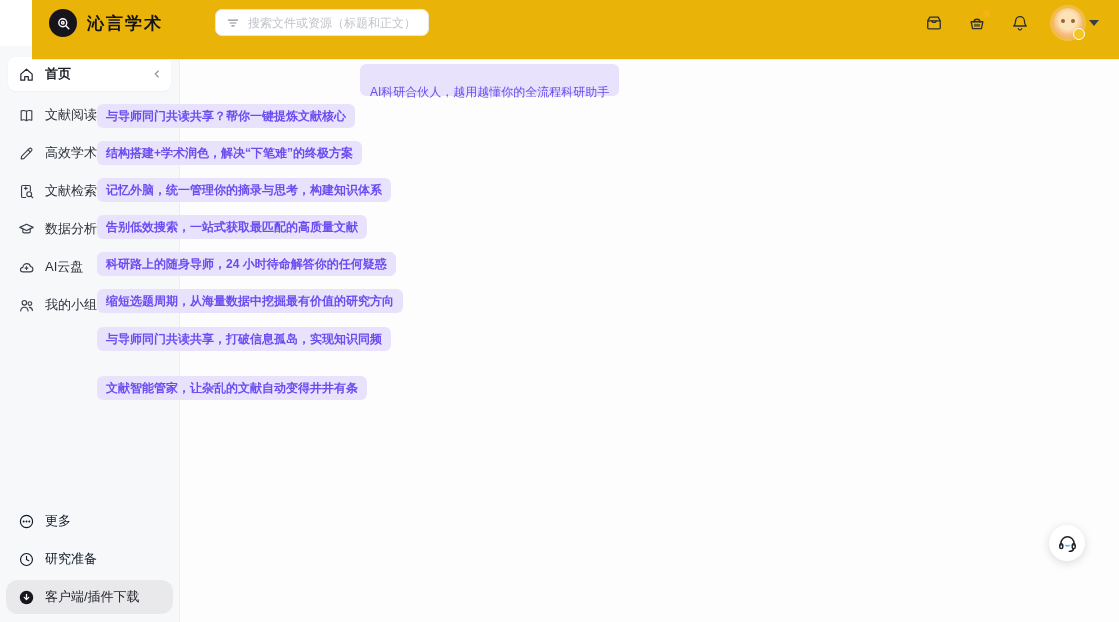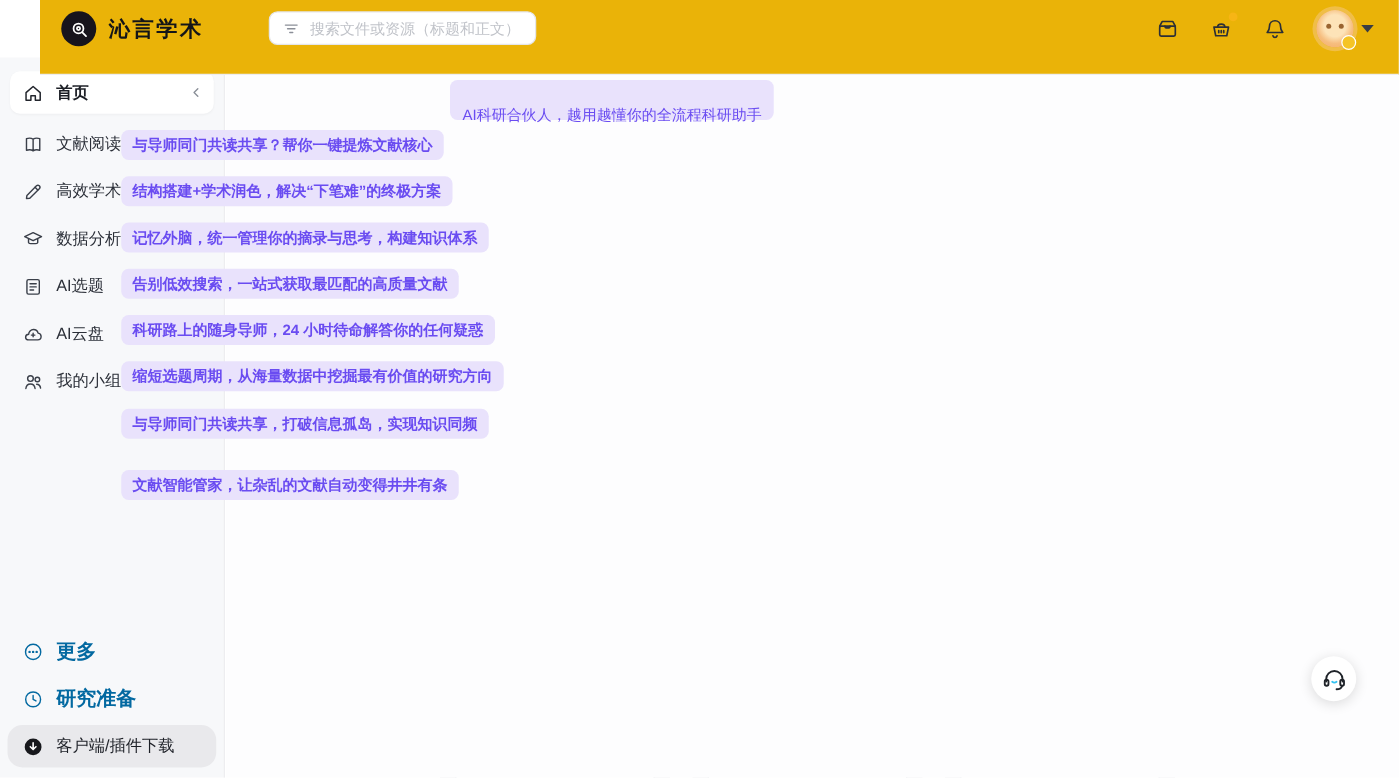--- a/index.html
+++ b/index.html
@@ -37,22 +37,22 @@
     border-right:1px solid #ededf0; z-index:10; }
   .home-pill { position:absolute; top:11px; left:8px; right:8px; height:34px; background:#fff; border-radius:8px;
     display:flex; align-items:center; gap:10px; padding:0 8px 0 10px; box-shadow:0 1px 2px rgba(0,0,0,.04);
     font-size:13px; font-weight:600; color:#1c1f26; cursor:pointer; }
   .home-pill .sp { flex:1; }
   .side-nav { position:absolute; top:50px; left:0; right:0; }
   .nav-item { height:38px; display:flex; align-items:center; gap:10px; padding-left:18px; font-size:13px;
     color:#2b2f38; cursor:pointer; }
   .nav-item .ic { color:#3a3f49; }
   .side-foot { position:absolute; left:0; right:0; bottom:0; }
-  .foot-item { height:38px; display:flex; align-items:center; gap:10px; padding-left:18px; font-size:16px;
-    color:#0369a1; cursor:pointer;font-weight:bold; }
+  .foot-item { height:38px; display:flex; align-items:center; gap:10px; padding-left:18px; font-size:13px;
+    color:#0f172a; cursor:pointer; }
   .foot-pill { margin:2px 6px 8px 6px; height:34px; background:#e9e9ec; border-radius:12px;
     display:flex; align-items:center; gap:10px; padding-left:12px; font-size:13px; color:#1c1f26; cursor:pointer; }
 
   
   .tip { position:absolute; left:97px; height:24px; background:#e9e2fc; color:#6a4cf1; font-size:12px;
     font-weight:600; border-radius:6px; display:flex; align-items:center; padding:0 9px; white-space:nowrap;
     z-index:70; }
 
   
   .content { position:absolute; top:46px; left:181px; right:0; bottom:0; background:#fdfdfe; z-index:1; }
@@ -174,31 +174,33 @@
     </div>
     <div class="nav-item">
       <svg class="ic" width="17" height="17" viewBox="0 0 24 24" fill="none" stroke="currentColor" stroke-width="1.6" stroke-linejoin="round" stroke-linecap="round">
         <path d="M4.5 19.5 5 16 15.8 5.2c.9-.9 2.3-.9 3.2 0 .9.9.9 2.3 0 3.2L8.2 19.2l-3.7.3z"></path>
           <path d="M14.2 6.8l3 3"></path>
       </svg>
       <span>高效学术</span>
     </div>
     <div class="nav-item">
       <svg class="ic" width="17" height="17" viewBox="0 0 24 24" fill="none" stroke="currentColor" stroke-width="1.6" stroke-linejoin="round" stroke-linecap="round">
+        <path d="M17.5 11V5.3c0-1-.8-1.8-1.8-1.8H6.8c-1 0-1.8.8-1.8 1.8v13.4c0 1 .8 1.8 1.8 1.8h4"></path>
+          <path d="M9 7.5h4M11 5.5v4"></path>
+          <circle cx="15.8" cy="15.8" r="3.4"></circle>
+          <path d="M18.3 18.3 20.8 20.8"></path>
+      </svg>
+      <span>文献检索</span>
+    </div>
+    <div class="nav-item">
+      <svg class="ic" width="17" height="17" viewBox="0 0 24 24" fill="none" stroke="currentColor" stroke-width="1.6" stroke-linejoin="round" stroke-linecap="round">
         <path d="M12 4.5 21.5 9 12 13.5 2.5 9z"></path>
           <path d="M6.8 11.2v4.2c0 1.9 10.4 1.9 10.4 0v-4.2"></path>
       </svg>
       <span>数据分析</span>
-    </div>
-    <div class="nav-item">
-      <svg class="ic" width="17" height="17" viewBox="0 0 24 24" fill="none" stroke="currentColor" stroke-width="1.6" stroke-linejoin="round" stroke-linecap="round">
-        <rect x="5" y="3.8" width="14" height="16.4" rx="1.8"></rect>
-          <path d="M8.5 8.5h7M8.5 12h7M8.5 15.5h4"></path>
-      </svg>
-      <span>AI选题</span>
     </div>
     <div class="nav-item">
       <svg class="ic" width="17" height="17" viewBox="0 0 24 24" fill="none" stroke="currentColor" stroke-width="1.6" stroke-linejoin="round" stroke-linecap="round">
         <path d="M7 18.2h10.2c2.1 0 3.8-1.7 3.8-3.8 0-2-1.5-3.6-3.4-3.8C17 8.2 14.9 6.5 12.4 6.5c-3 0-5.4 2.4-5.4 5.3-2 .2-3.5 1.7-3.5 3.4 0 1.7 1.4 3 3.5 3z"></path>
           <path d="M12 10.8v4M10 12.8h4"></path>
       </svg>
       <span>AI云盘</span>
     </div>
     <div class="nav-item">
       <svg class="ic" width="17" height="17" viewBox="0 0 24 24" fill="none" stroke="currentColor" stroke-width="1.6" stroke-linejoin="round" stroke-linecap="round">

